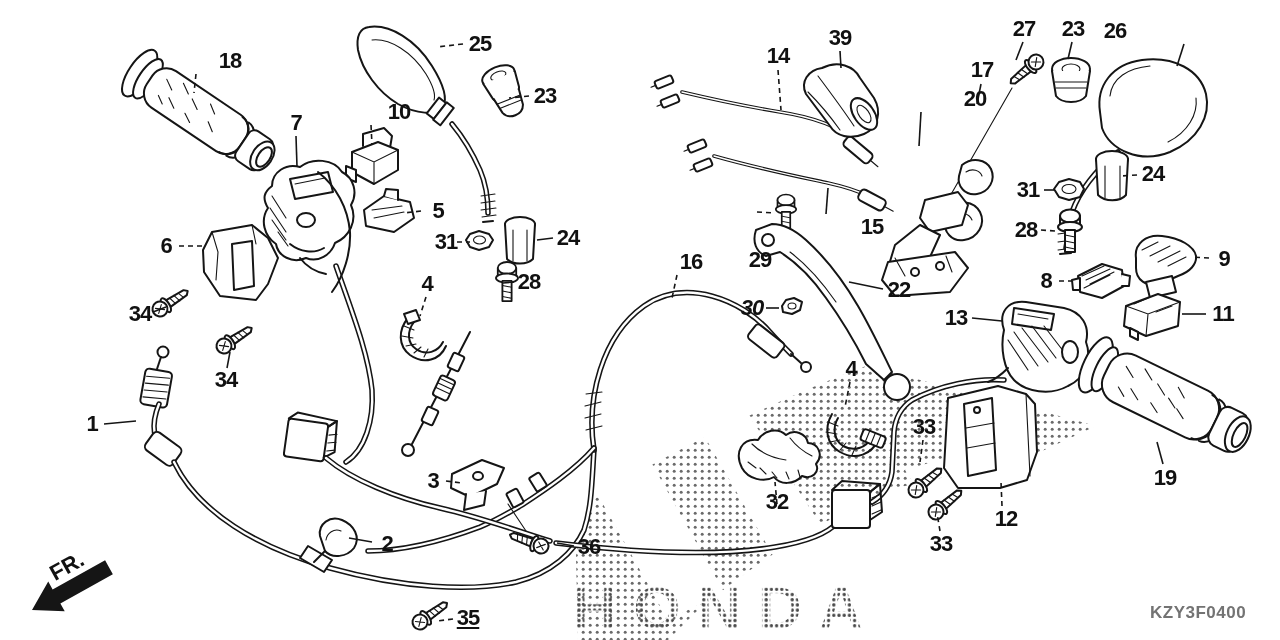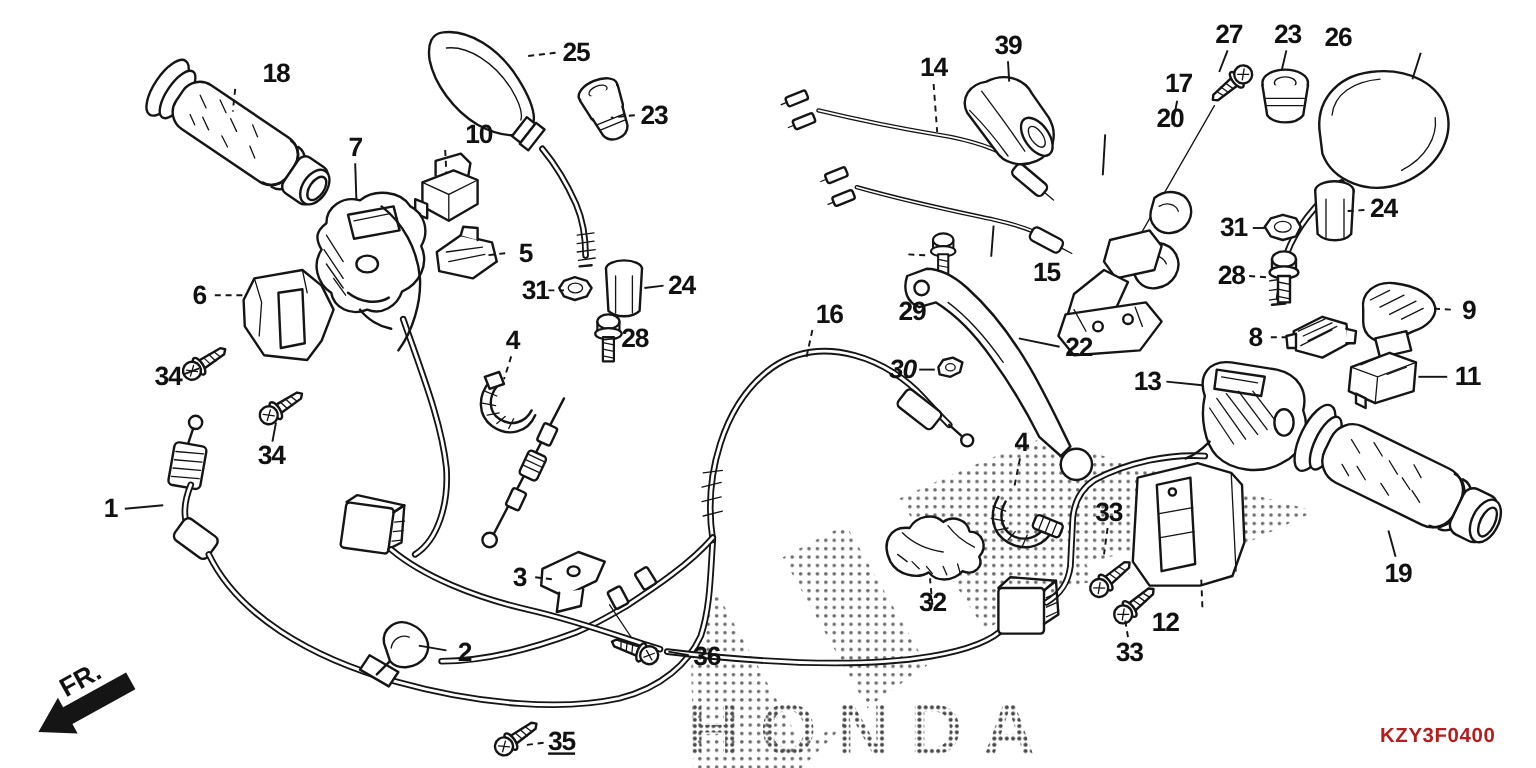--- a/index.html
+++ b/index.html
@@ -12,21 +12,21 @@
   .thin{fill:none;stroke:#151515;stroke-width:1.1;stroke-linecap:round;}
   .cab{fill:none;stroke:#151515;stroke-width:5.5;stroke-linecap:round;}
   .cabw{fill:none;stroke:#ffffff;stroke-width:2.4;stroke-linecap:round;}
   .wir{fill:none;stroke:#151515;stroke-width:3.6;stroke-linecap:round;}
   .wirw{fill:none;stroke:#ffffff;stroke-width:1.4;stroke-linecap:round;}
   .ld{fill:none;stroke:#151515;stroke-width:1.6;}
   .ldd{fill:none;stroke:#151515;stroke-width:1.6;stroke-dasharray:5 4;}
   .blk{fill:#151515;stroke:none;}
   .callout{position:absolute;transform:translate(-50%,-50%);font-weight:700;font-size:22px;
            color:#111;letter-spacing:-1px;white-space:nowrap;}
-  .code{position:absolute;left:1150px;top:603px;font-weight:700;font-size:17px;color:#b91c1c;
+  .code{position:absolute;left:1150px;top:603px;font-weight:700;font-size:17px;color:#737373;
         letter-spacing:0.5px;}
 </style>
 </head>
 <body>
 
 <div class="stage">
 
 <svg width="1280" height="640" viewBox="0 0 1280 640">
   <defs>
     <pattern id="dotsLight" width="7" height="7" patternUnits="userSpaceOnUse">
@@ -474,21 +474,21 @@
       <span class="callout" style="left: 433px; top: 481px;">3</span>
       <span class="callout" style="left: 427px; top: 284px;">4</span>
       <span class="callout" style="left: 851px; top: 369px;">4</span>
       <span class="callout" style="left: 438px; top: 211px;">5</span>
       <span class="callout" style="left: 166px; top: 246px;">6</span>
       <span class="callout" style="left: 296px; top: 123px;">7</span>
       <span class="callout" style="left: 1046px; top: 281px;">8</span>
       <span class="callout" style="left: 1224px; top: 259px;">9</span>
       <span class="callout" style="left: 371px; top: 112px; margin-left: 28px;">10</span>
       <span class="callout" style="left: 1223px; top: 314px;">11</span>
-      <span class="callout" style="left: 971px; top: 519px;">12</span>
+      <span class="callout" style="left: 1006px; top: 519px;">12</span>
       <span class="callout" style="left: 956px; top: 318px;">13</span>
       <span class="callout" style="left: 778px; top: 56px;">14</span>
       <span class="callout" style="left: 872px; top: 227px;">15</span>
       <span class="callout" style="left: 679px; top: 262px; margin-left: 12px;">16</span>
       <span class="callout" style="left: 982px; top: 70px;">17</span>
       <span class="callout" style="left: 197px; top: 61px; margin-left: 33px;">18</span>
       <span class="callout" style="left: 1165px; top: 478px;">19</span>
       <span class="callout" style="left: 975px; top: 99px;">20</span>
       <span class="callout" style="left: 840px; top: 38px;">39</span>
       <span class="callout" style="left: 899px; top: 290px;">22</span>

